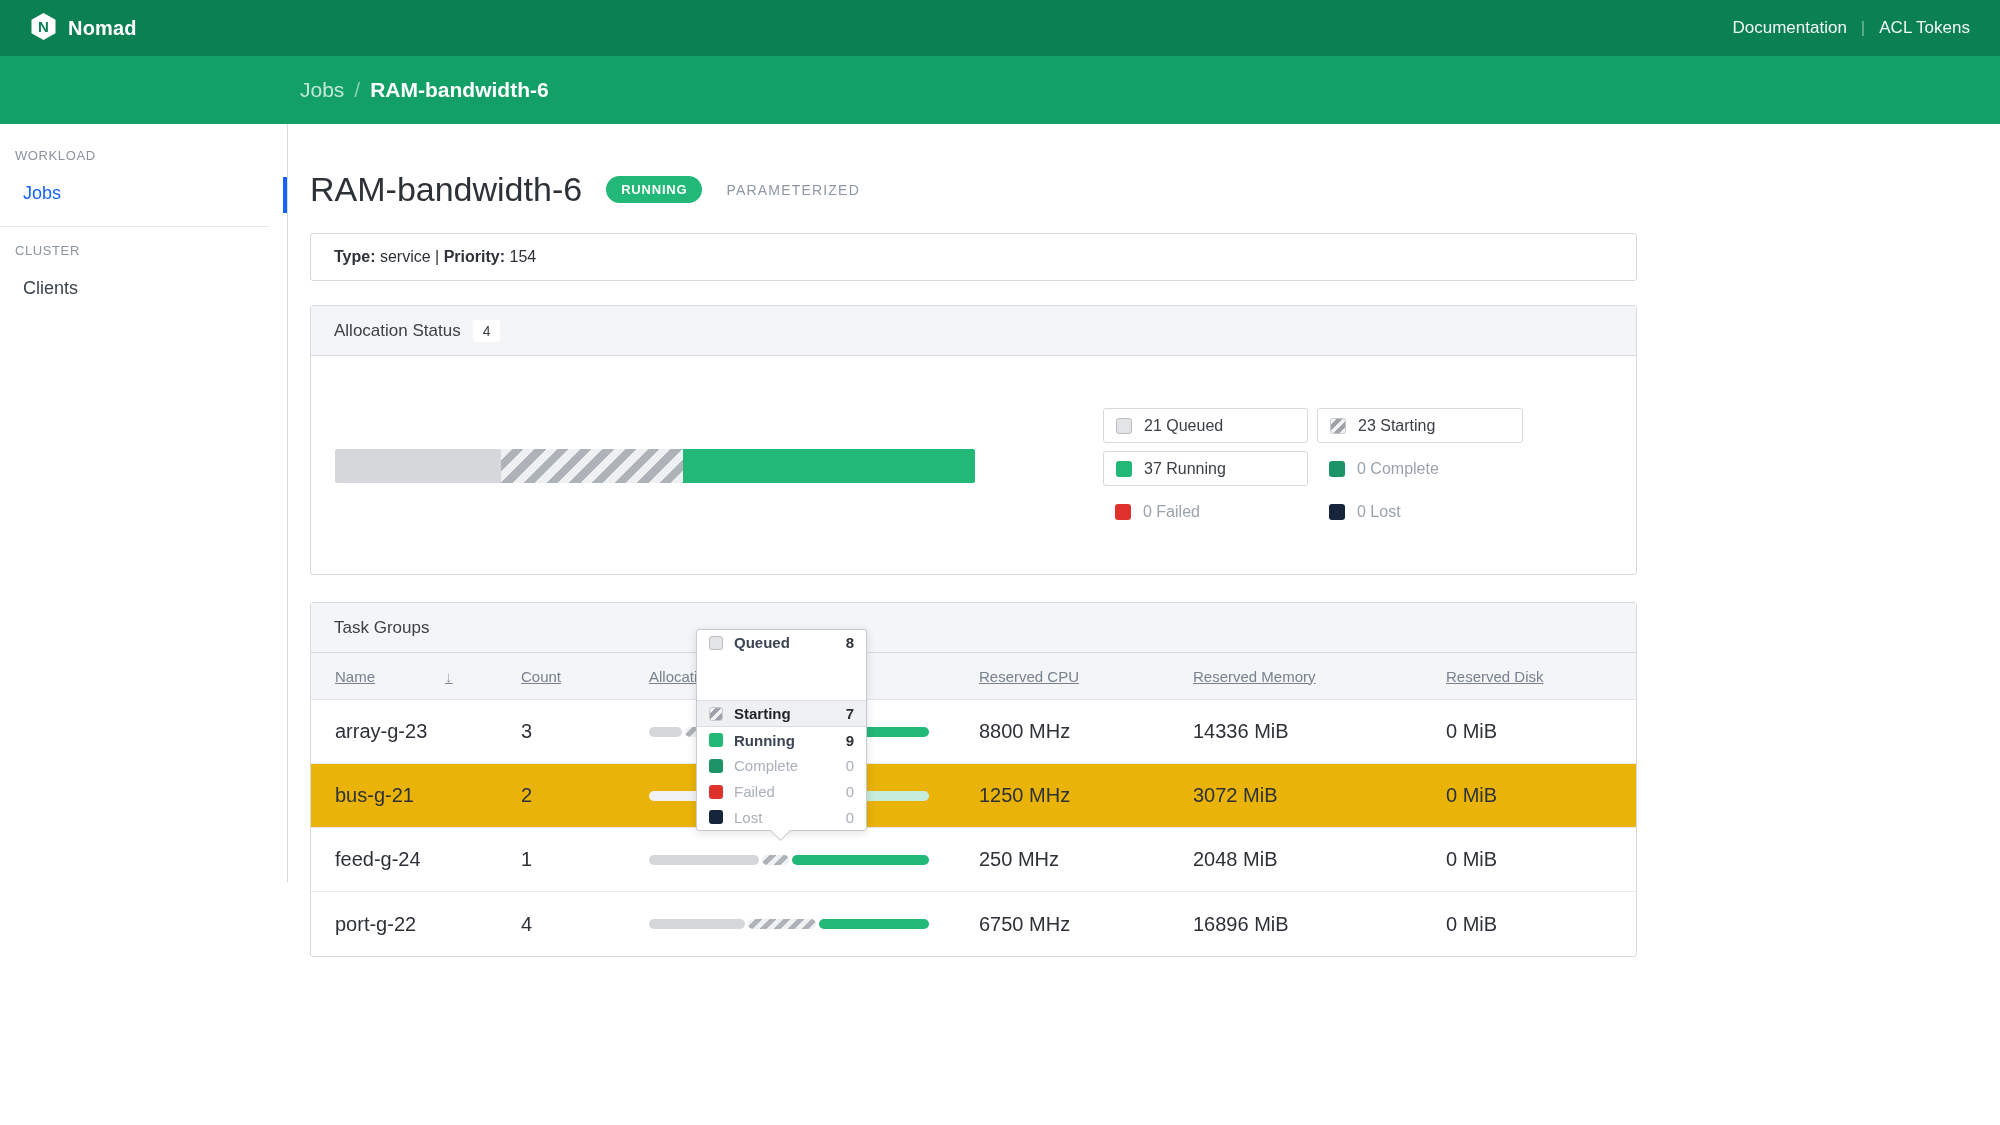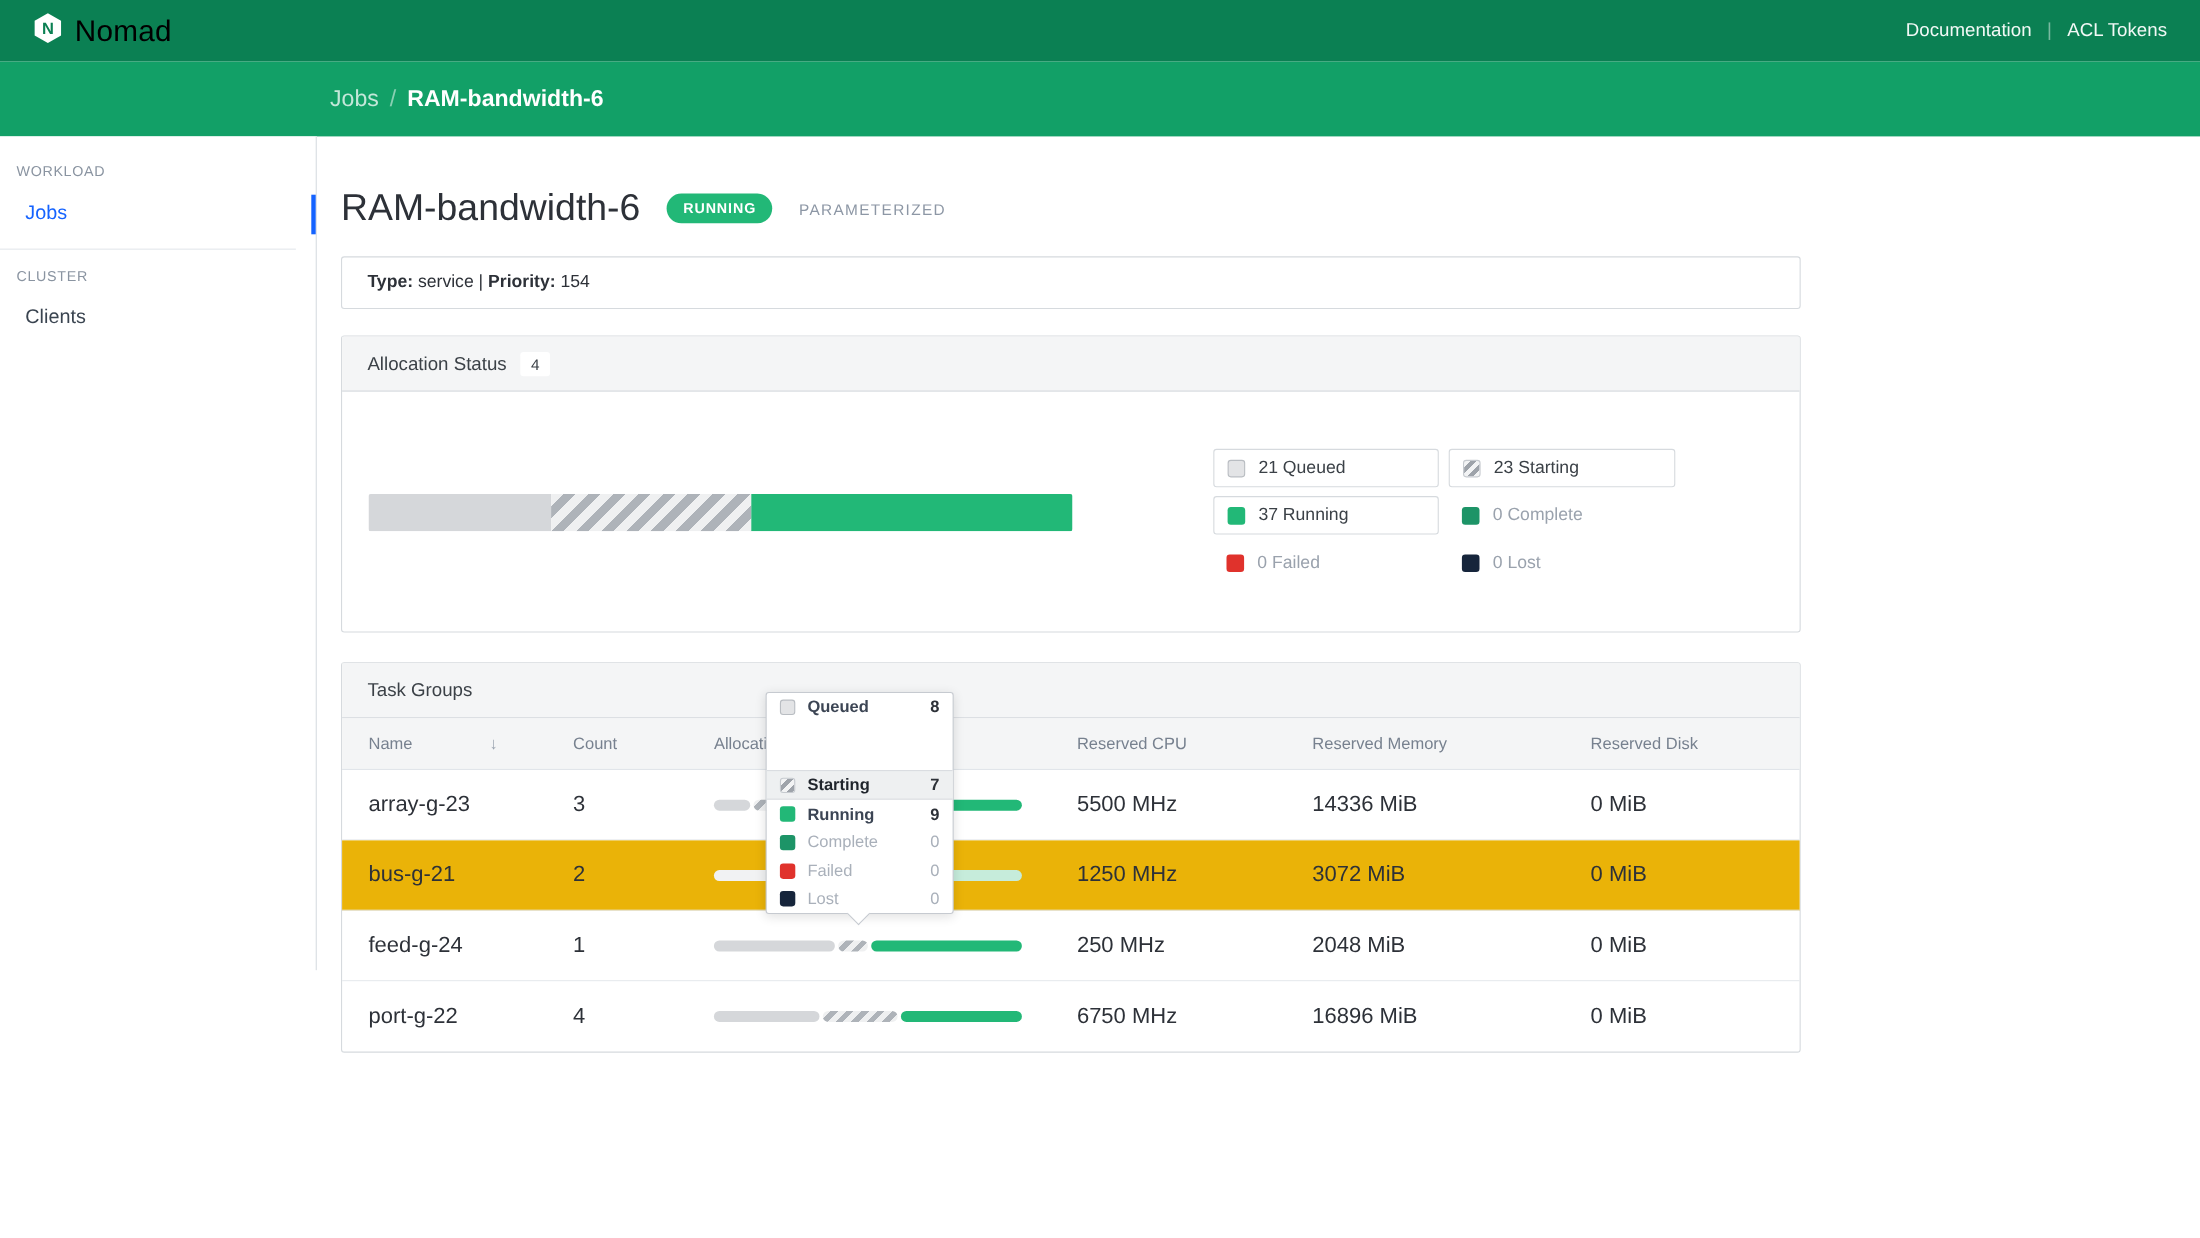--- a/index.html
+++ b/index.html
@@ -2,21 +2,21 @@
 <html><head>
 <meta charset="utf-8">
 <style>
   * { margin:0; padding:0; box-sizing:border-box; }
   html,body { width:2000px; height:1125px; }
   body { font-family:"Liberation Sans", sans-serif; background:#ffffff; color:#2d3138; position:relative; overflow:hidden; }
 
   
   .topnav { height:56px; background:#0b8053; display:flex; align-items:center; padding:0 30px; }
   .brand { display:flex; align-items:center; gap:11px; }
-  .brand-name { color:#000000; font-size:27px; font-weight:400; letter-spacing:.2px; }
+  .brand-name { color:#ffffff; font-size:20px; font-weight:700; letter-spacing:.2px; }
   .topnav-links { margin-left:auto; display:flex; align-items:center; gap:14px; font-size:17px; }
   .topnav-link { color:rgba(255,255,255,.95); cursor:pointer; }
   .topnav-sep { color:rgba(255,255,255,.45); }
 
   
   .subnav { height:68px; background:#12a067; display:flex; align-items:center; padding-left:300px; font-size:21px; }
   .crumb-link { color:rgba(255,255,255,.75); cursor:pointer; }
   .crumb-sep { color:rgba(255,255,255,.5); margin:0 10px; }
   .crumb-current { color:#ffffff; font-weight:600; }
 
@@ -71,21 +71,21 @@
   .swatch { width:16px; height:16px; border-radius:3px; flex:none; }
   .swatch-queued { background:#e3e4e6; border:1px solid #b9bdc2; }
   .swatch-starting { background:repeating-linear-gradient(135deg,#f2f3f4 0 4px,#9ea3aa 4px 8px); border:1px solid #c6cacf; }
   .swatch-running { background:#22b877; }
   .swatch-complete { background:#1d9467; }
   .swatch-failed { background:#e0322c; }
   .swatch-lost { background:#16253b; }
 
   
   .tg-row { display:grid; grid-template-columns:186px 128px 330px 214px 253px 1fr; align-items:center; padding-left:24px; }
-  .tg-thead { height:47px; background:#f4f5f6; border-bottom:1px solid #e1e5ea; font-size:15px; color:#77818f; }
+  .tg-thead { height:47px; background:#f4f5f6; border-bottom:1px solid #e1e5ea; font-size:15px; color:#77818f;text-decoration:underline; }
   .sort-arrow { color:#9aa3af; margin-left:70px; font-size:15px; }
   .tg-tr { height:64px; border-bottom:1px solid #e7eaee; font-size:20px; color:#2d3138; cursor:pointer; }
   .tg-tr:last-child { border-bottom:none; }
   .tg-tr.hovered { background:#eab308; }
 
   .mini-bar { width:280px; height:10px; display:flex; }
   .mini-bar .seg { height:100%; border-radius:5px; margin-right:3px; }
   .mini-bar .seg:last-child { margin-right:0; }
 
   
@@ -214,21 +214,21 @@
         <div class="tg-row tg-tr">
           <div>array-g-23</div>
           <div>3</div>
           <div>
               <div class="mini-bar">
                 <div class="seg seg-queued" style="width: 12%;"></div>
                 <div class="seg seg-starting" style="width: 38%;"></div>
                 <div class="seg seg-running" style="width: 50%;"></div>
               </div>
             </div>
-          <div>5500 MHz</div>
+          <div>8800 MHz</div>
           <div>14336 MiB</div>
           <div>0 MiB</div>
         </div>
 
         <div class="tg-row tg-tr hovered">
           <div>bus-g-21</div>
           <div>2</div>
           <div>
               <div class="mini-bar">
                 <div class="seg seg-queued faded-queued" style="width: 33%;"></div>

